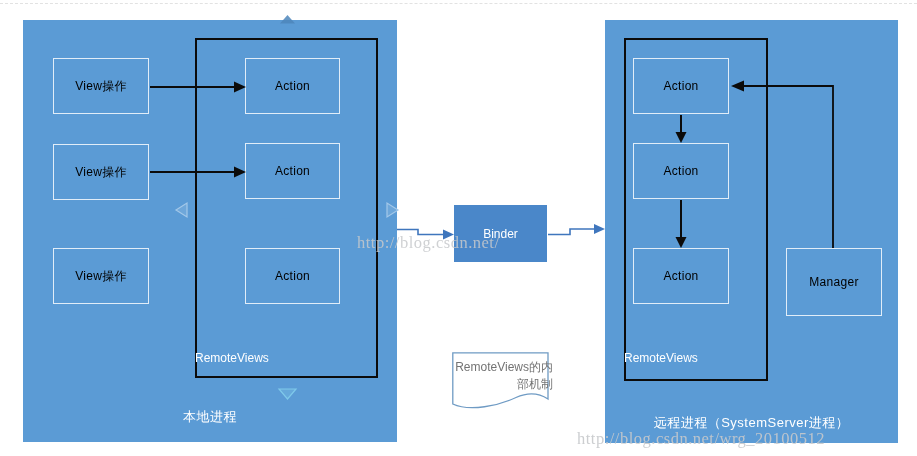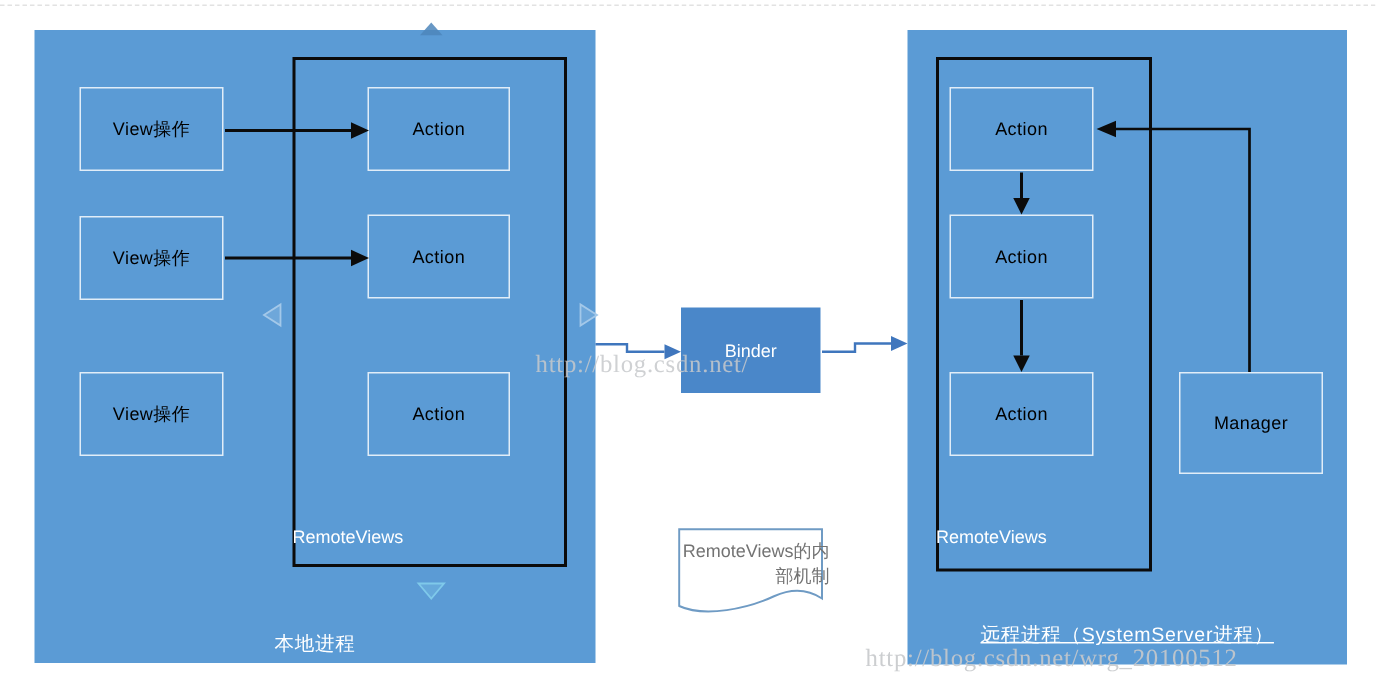--- a/index.html
+++ b/index.html
@@ -68,35 +68,35 @@
   <div class="node" style="left:30px;top:228px;width:96px;height:56px;">View操作</div>
 
   <div class="container-box container-local"></div>
 
   <div class="node" style="left:222px;top:38px;width:95px;height:56px;">Action</div>
   <div class="node" style="left:222px;top:123px;width:95px;height:56px;">Action</div>
   <div class="node" style="left:222px;top:228px;width:95px;height:56px;">Action</div>
 
   <div class="container-label" style="left:172px;top:331px;width:183px;">RemoteViews</div>
 
-  <div class="panel-label" style="top:400px;font-family:Liberation Serif, serif;">本地进程</div>
+  <div class="panel-label" style="top:388px;font-family:Liberation Serif, serif;">本地进程</div>
 </div>
 
 <div class="panel panel-remote">
   <div class="container-box container-remote"></div>
 
   <div class="node" style="left:28px;top:38px;width:96px;height:56px;">Action</div>
   <div class="node" style="left:28px;top:123px;width:96px;height:56px;">Action</div>
   <div class="node" style="left:28px;top:228px;width:96px;height:56px;">Action</div>
 
   <div class="container-label" style="left:19px;top:331px;width:144px;">RemoteViews</div>
 
   <div class="node" style="left:181px;top:228px;width:96px;height:68px;">Manager</div>
 
-  <div class="panel-label" style="top:394px;text-decoration:underline;">远程进程（SystemServer进程）</div>
+  <div class="panel-label" style="top:394px;">远程进程（SystemServer进程）</div>
 </div>
 
 <div class="binder">Binder</div>
 
 <div class="note">
   <svg width="97" height="62" viewBox="0 0 97 62">
     <path d="M0.8,0.8 L96,0.8 L96,47 C 87,41 76,40 64,45.5 C 47,53.5 18,60 0.8,52 Z" fill="#ffffff" stroke="#6f9bc4" stroke-width="1.3"></path>
   </svg>
   <div class="note-text">
     <div>RemoteViews的内</div>

